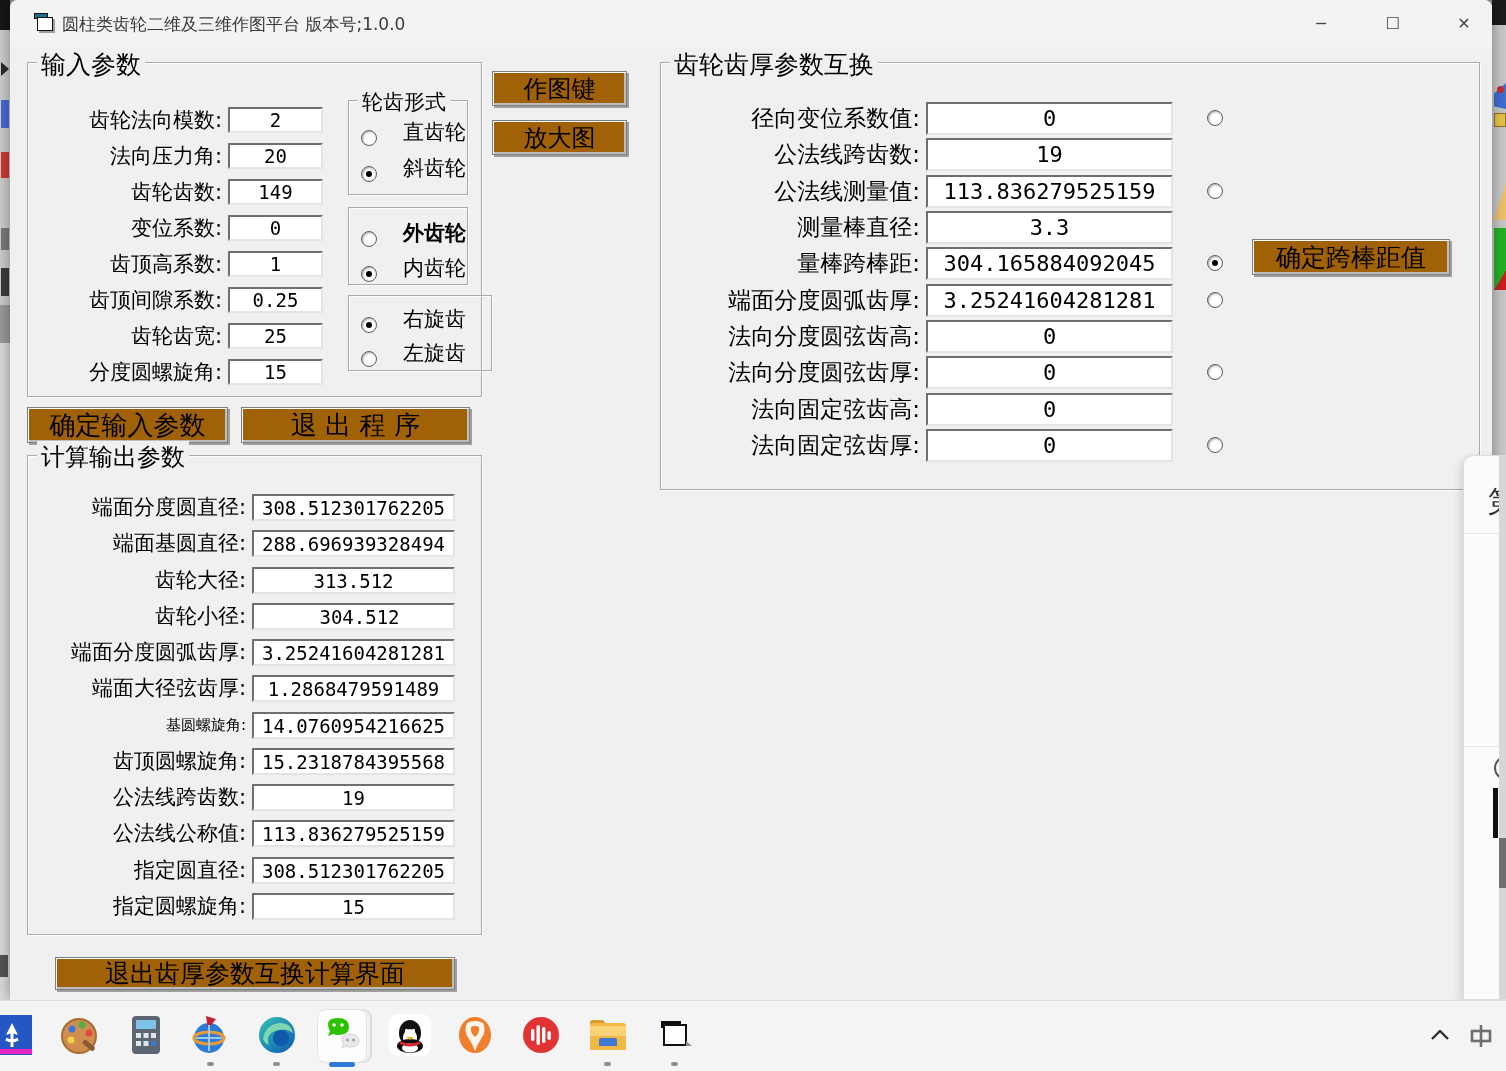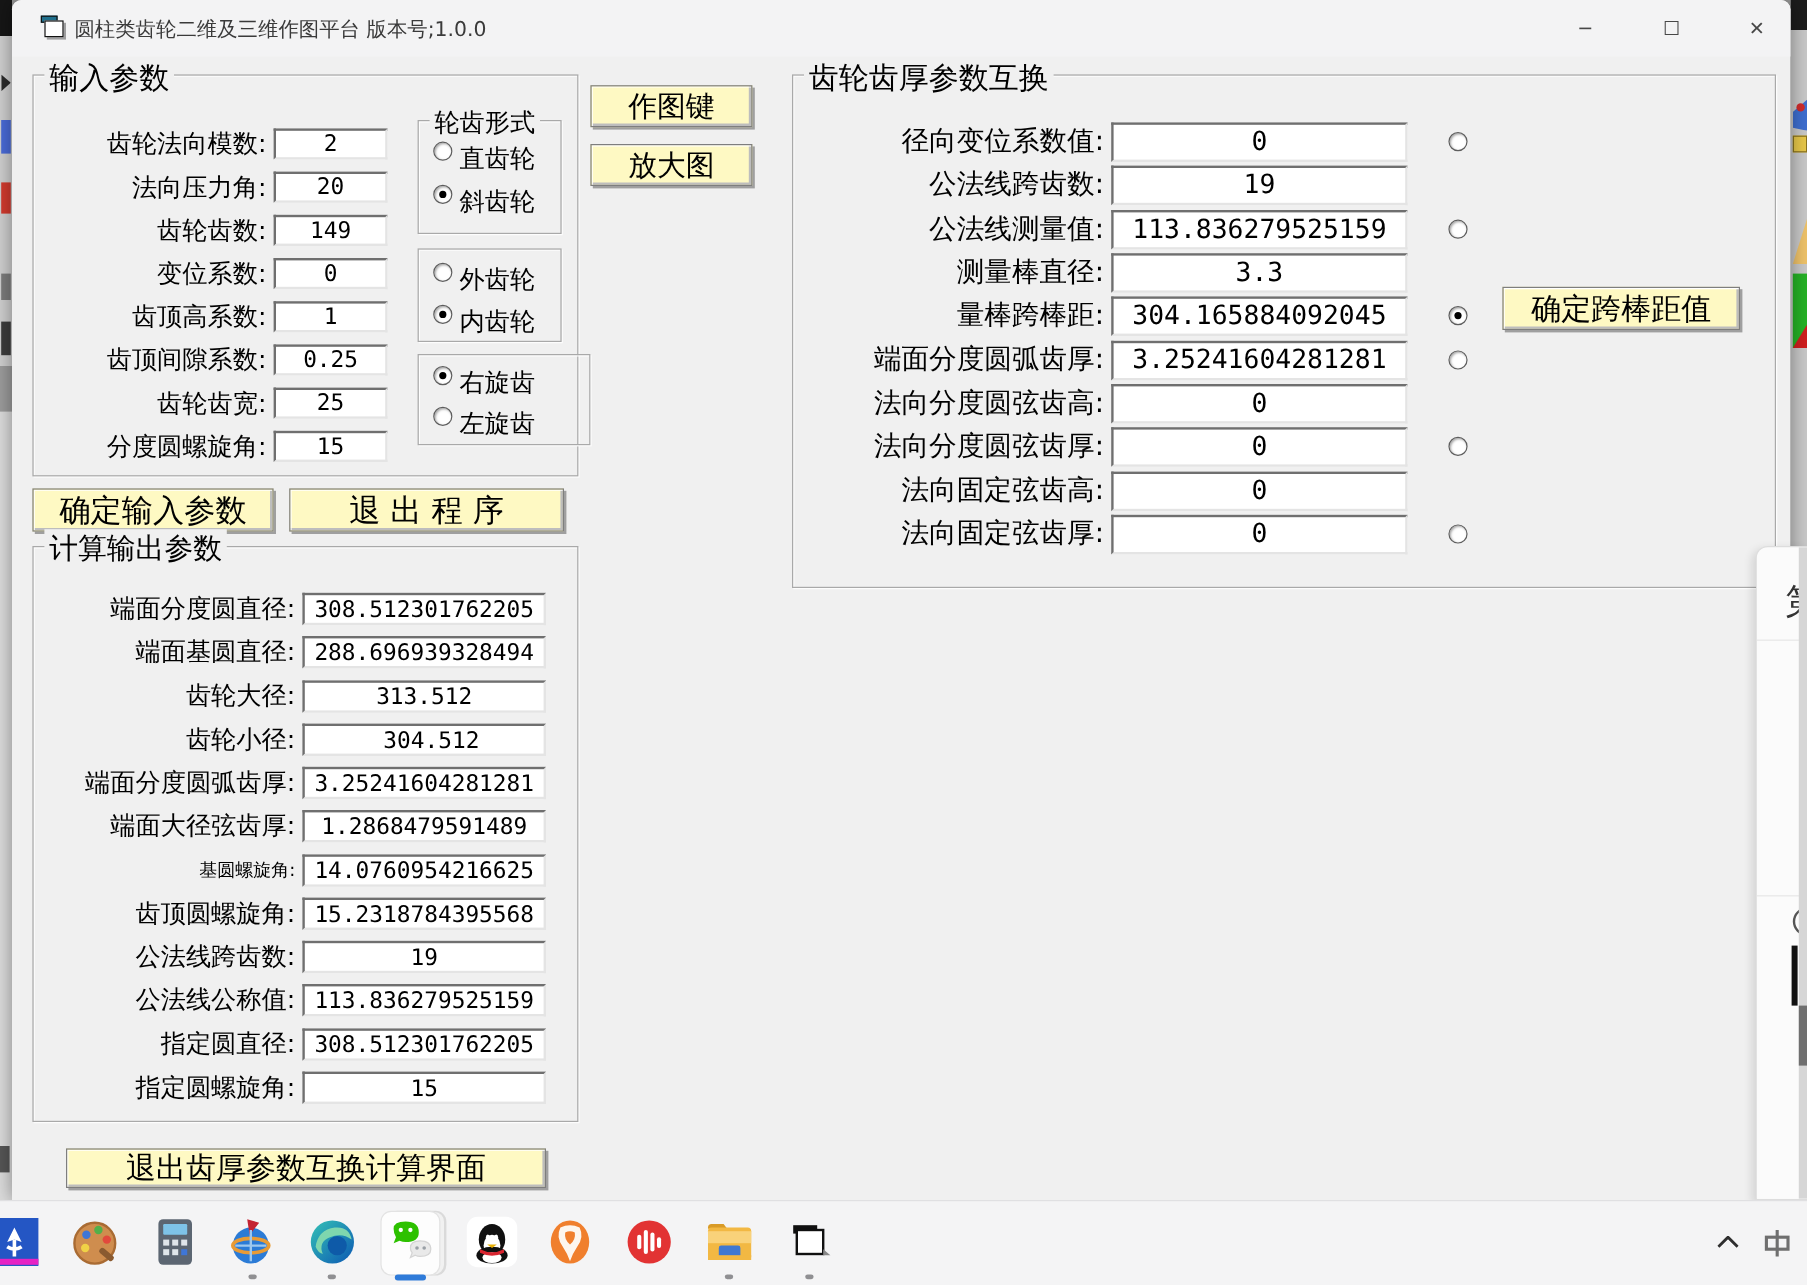--- a/index.html
+++ b/index.html
@@ -26,30 +26,30 @@
   .groupbox { position:absolute; border:1px solid #a9a9a9; box-shadow:inset 1px 1px 0 #fdfdfd, 1px 1px 0 #fdfdfd; }
   .legend { position:absolute; top:-15px; left:9px; padding:0 4px; background:#f0f0f0; font-size:24px; color:#000; white-space:nowrap; }
 
   
   .flabel { position:absolute; text-align:right; color:#000; white-space:nowrap; }
   .tb { position:absolute; background:#fff; border:2px solid; border-color:#6f6f6f #e4e4e4 #e4e4e4 #6f6f6f;
         display:flex; align-items:center; justify-content:center;
         font-family:"DejaVu Sans Mono", monospace; color:#000; overflow:hidden; white-space:nowrap; }
 
   
-  .btn { position:absolute; background:#fef9c3; border:1px solid #7e7e7e;
+  .btn { position:absolute; background:#a16207; border:1px solid #7e7e7e;
          box-shadow:inset 1px 1px 0 #ffffff, inset -2px -2px 0 #bdbdbd, 2px 2px 0 #9f9f9f;
          display:flex; align-items:center; justify-content:center; color:#000; cursor:default; white-space:nowrap; }
 
   
   .radio { position:absolute; width:16px; height:16px; border-radius:50%; background:#fff;
            border:1px solid #5d5d5d; box-shadow:inset 1px 1px 2px rgba(0,0,0,.35); }
   .radio::after { content:""; position:absolute; left:4px; top:4px; width:6px; height:6px; border-radius:50%; background:#000; display:none; }
   .radio[data-checked="true"]::after { display:block; }
-  .opt { position:absolute; display:flex; align-items:flex-start; gap:6px; }
+  .opt { position:absolute; display:flex; align-items:flex-end; gap:26px; }
   .opt .radio { position:relative; flex:none; }
   .opt .olabel { font-size:21px; color:#000; white-space:nowrap; }
 
   
   .taskbar { position:absolute; left:0; top:1000px; width:1506px; height:71px; background:#f4f4f5; border-top:1px solid #e0e0e2; }
   .tbicon { position:absolute; top:12px; width:44px; height:44px; display:flex; align-items:center; justify-content:center; }
   .rundot { position:absolute; top:61px; width:7px; height:4px; border-radius:3px; background:#8f8f92; }
   .runpill { position:absolute; top:61px; width:26px; height:5px; border-radius:3px; background:#2f7bd9; }
   .wechat-card { position:absolute; top:8px; width:50px; height:54px; background:#fdfdfd; border:1px solid #e3e3e3; border-radius:9px;
                  box-shadow:4px 0 0 -1px #f1f1f1, 5px 0 0 0 #dadada; display:flex; align-items:center; justify-content:center; }
@@ -128,21 +128,21 @@
         <span class="radio" data-checked="false"></span>
         <span class="olabel">直齿轮</span>
       </div>
       <div class="opt" style="left:12px;top:53px;">
         <span class="radio" data-checked="true"></span>
         <span class="olabel">斜齿轮</span>
       </div>
     </div>
 
     <div class="groupbox" style="left:338px;top:207px;width:120px;height:78px;">
-      <div class="opt" style="left:12px;top:11px;">
+      <div class="opt" style="left:12px;top:11px;font-weight:bold;">
         <span class="radio" data-checked="false"></span>
         <span class="olabel">外齿轮</span>
       </div>
       <div class="opt" style="left:12px;top:46px;">
         <span class="radio" data-checked="true"></span>
         <span class="olabel">内齿轮</span>
       </div>
     </div>
 
     <div class="groupbox" style="left:338px;top:295px;width:144px;height:76px;">

